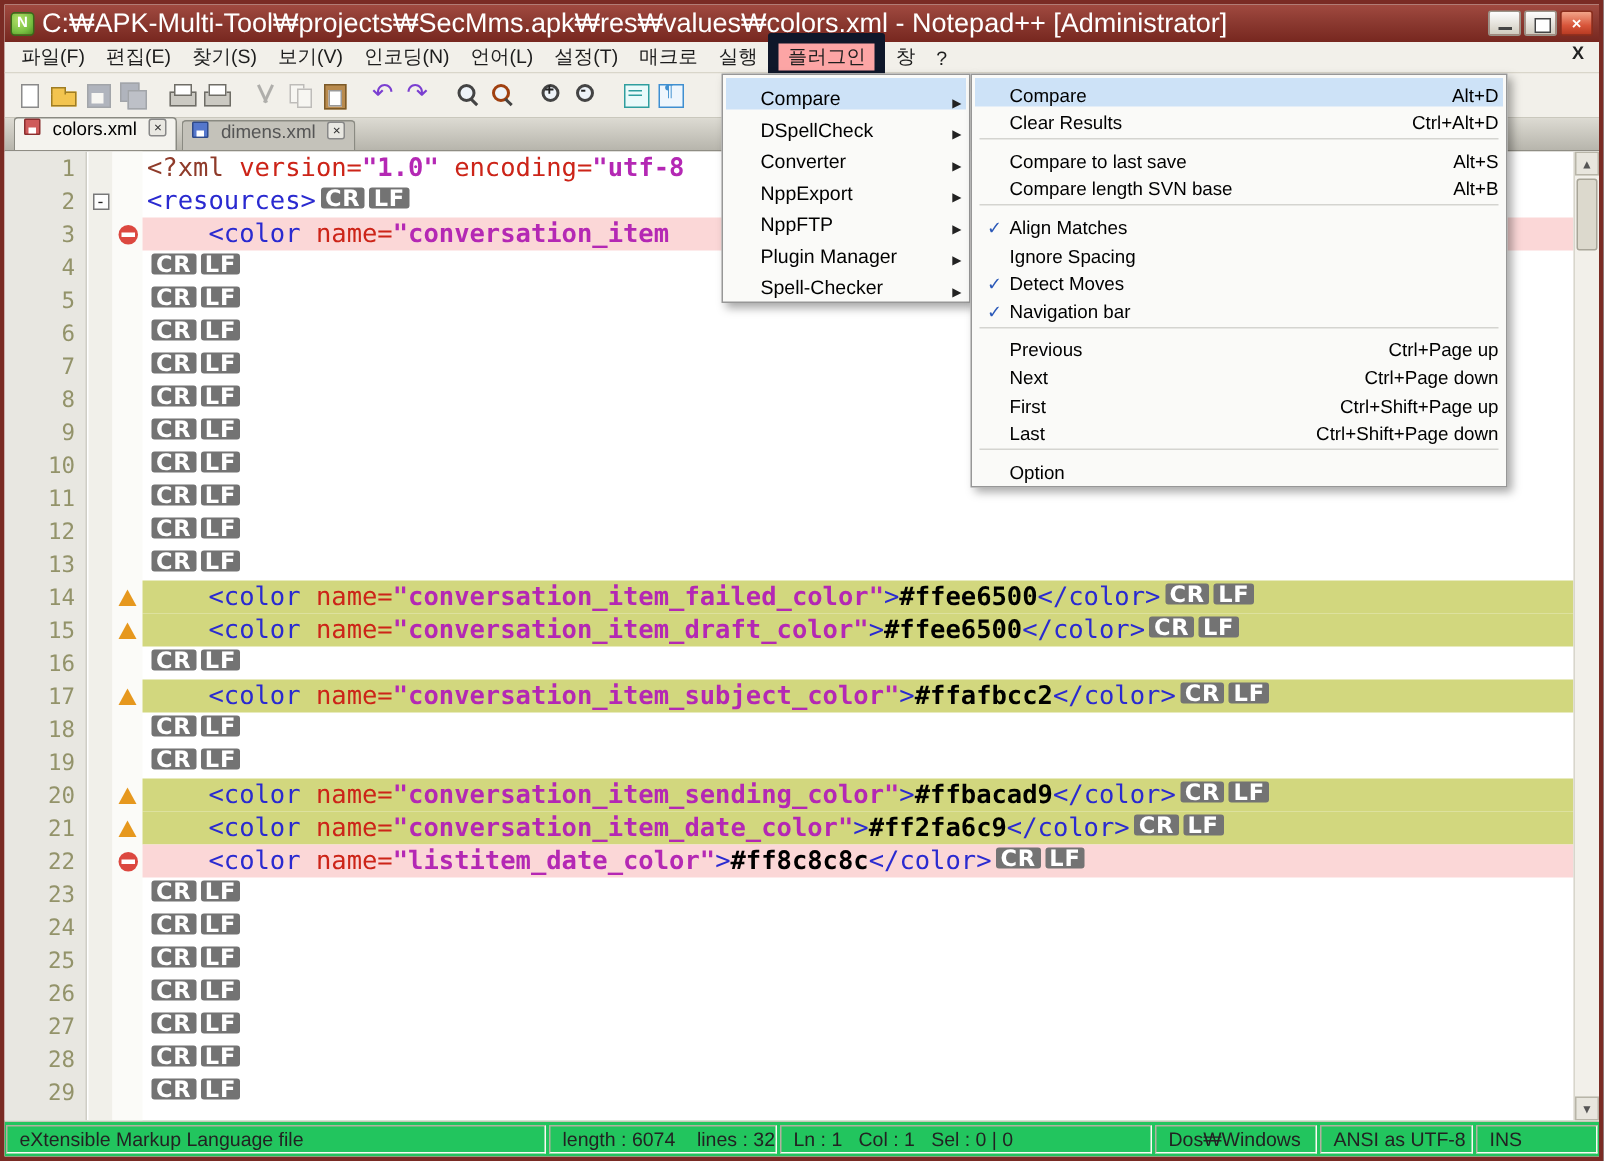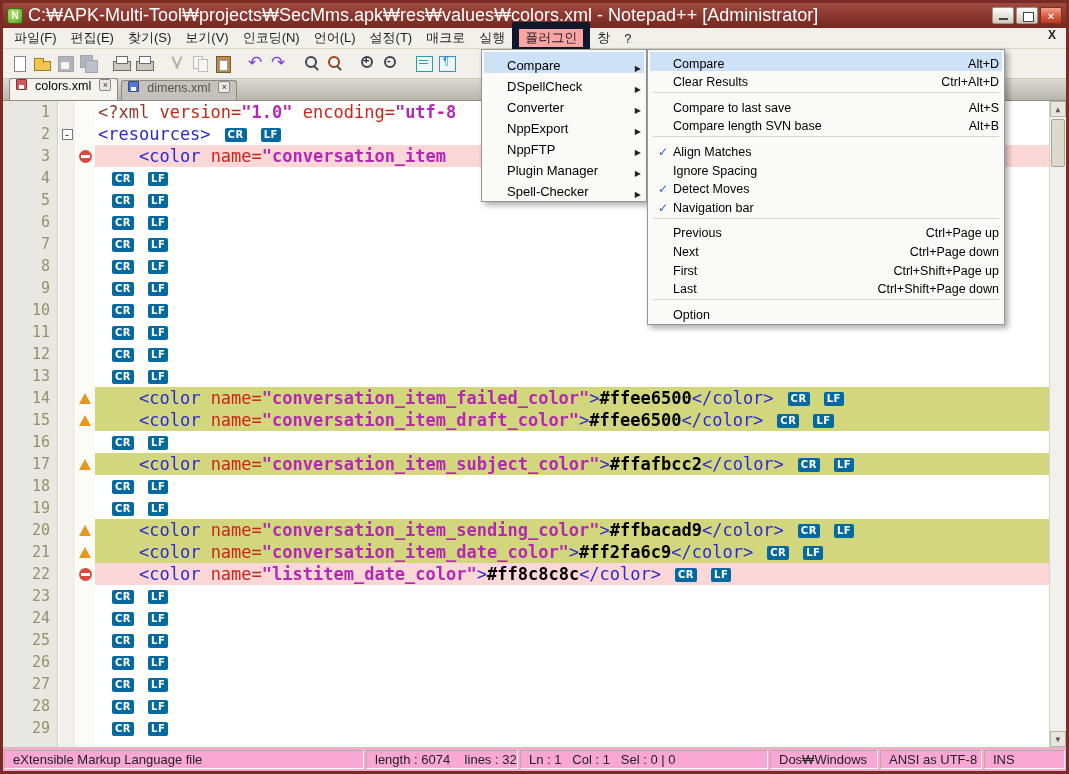--- a/index.html
+++ b/index.html
@@ -93,37 +93,37 @@
   .col-text{flex:1;height:100%;line-height:22px;white-space:pre;font-size:17px;overflow:hidden;padding-left:3px}
   .bg-changed .col-text{background:var(--compare-changed-bg,#d2d77e)}
   .bg-removed .col-text{background:var(--compare-removed-bg,#fbd7d7)}
   .tk{white-space:pre}
   .xd{color:#8f3b2a}
   .tg{color:var(--tag-color,#2a2ad0)}
   .at{color:var(--attribute-color,#cc2418)}
   .st{color:var(--string-color,#b428b4);font-weight:bold}
   .tx{color:#000;font-weight:bold}
   .pl{color:#000}
-  .crlf{display:inline-block;background:#0369a1;color:#fff;font-size:10px;font-weight:bold;line-height:14px;
-        padding:0 3px;margin-left:14px;border-radius:2px;vertical-align:2px;letter-spacing:.5px;
+  .crlf{display:inline-block;background:#737373;color:#fff;font-size:15px;font-weight:bold;line-height:14px;
+        padding:0 3px;margin-left:3px;border-radius:2px;vertical-align:2px;letter-spacing:.5px;
         font-family:"DejaVu Sans",sans-serif}
   .fold-box{display:inline-block;width:11px;height:11px;border:1px solid #777;background:#fdfdfd;color:#222;
             font-size:11px;line-height:9px;text-align:center}
   .mk-removed{display:inline-block;width:13px;height:13px;background:#dc4840;border-radius:50%;position:relative}
   .mk-removed::after{content:"";position:absolute;left:2px;top:5px;width:9px;height:3px;background:#fff}
   .mk-changed{display:inline-block;width:0;height:0;border-left:6px solid transparent;border-right:6px solid transparent;
               border-bottom:11px solid #e6981e}
   .vscroll{position:absolute;right:0;top:0;bottom:0;width:17px;background:#f2f0ea;border-left:1px solid #d8d6cc;z-index:2}
   .sb-btn{position:absolute;left:0;width:16px;height:16px;background:#e8e6de;border:1px solid #b8b5a8;color:#555;
           font-size:8px;display:flex;align-items:center;justify-content:center}
   .sb-btn.up{top:0}.sb-btn.down{bottom:0}
   .sb-thumb{position:absolute;left:1px;top:18px;width:14px;height:48px;background:#dcd9cd;border:1px solid #a8a598;border-radius:2px}
 
   
-  .statusbar{height:24px;flex:none;display:flex;background:#f9a8d4;border-top:1px solid #c9c6b8;font-size:13px;color:#222}
+  .statusbar{height:24px;flex:none;display:flex;background:#22c55e;border-top:1px solid #c9c6b8;font-size:13px;color:#222}
   .sb-seg{display:flex;align-items:center;padding:0 8px;margin:2px 1px;white-space:pre;overflow:hidden;
           border:1px solid;border-color:#b3b0a0 #fbfaf4 #fbfaf4 #b3b0a0}
   .w1{width:360px}.w2{width:152px}.w3{width:248px}.w4{width:108px}.w5{width:102px}.w6{flex:1}
 
   
   .menu{position:absolute;z-index:60;background:#fafaf8;border:1px solid #979797;box-shadow:3px 3px 6px rgba(0,0,0,.35);padding:2px}
   #plugin-menu{left:478px;top:46px;width:166px}
   #compare-menu{left:644px;top:46px;width:358px}
   .menu-item{display:flex;align-items:flex-end;padding:0 3px}
   #plugin-menu .menu-item{height:21px;font-size:13px}

